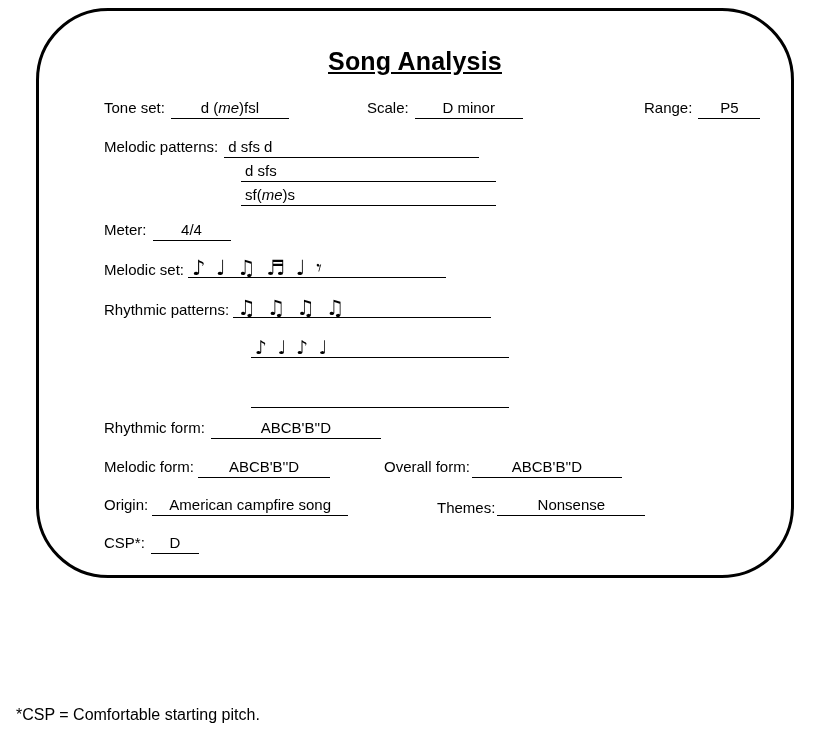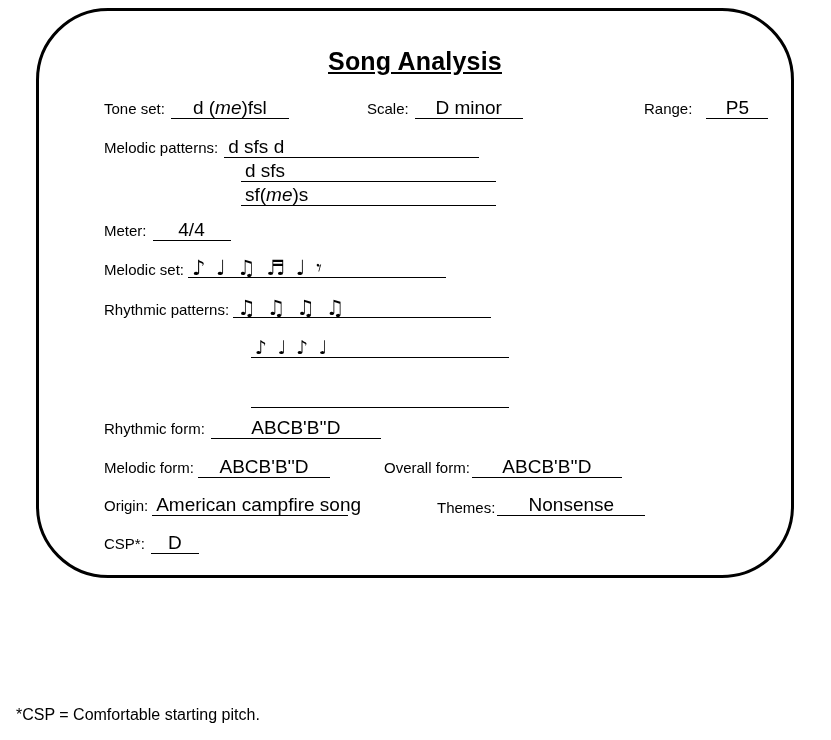--- a/index.html
+++ b/index.html
@@ -46,21 +46,21 @@
     align-items: baseline;
     white-space: nowrap;
   }
   .lbl {
     font-size: 15px;
     color: #000;
   }
   .fill {
     border-bottom: 1.5px solid #000;
     display: inline-block;
-    font-size: 19px;
+    font-size: 15px;
     text-align: center;
     padding: 0 4px 1px 4px;
     box-sizing: border-box;
     min-height: 19px;
     line-height: 18px;
   }
   .fill.left { text-align: left; }
   .blank {
     border-bottom: 1.5px solid #000;
     display: inline-block;
@@ -99,21 +99,21 @@
   <div class="row" style="left:65px; top:88px;">
     <span class="lbl">Tone set:</span>
     <span class="fill" style="width:118px; margin-left:6px;"><span>d (</span><span class="ital">me</span><span>)fsl</span></span>
   </div>
 
   <div class="row" style="left:328px; top:88px;">
     <span class="lbl">Scale:</span>
     <span class="fill" style="width:108px; margin-left:6px;">D minor</span>
   </div>
 
-  <div class="row" style="left:605px; top:88px;gap:8px;">
+  <div class="row" style="left:605px; top:88px;">
     <span class="lbl">Range:</span>
     <span class="fill" style="width:62px; margin-left:6px;">P5</span>
   </div>
 
   <div class="row" style="left:65px; top:127px;">
     <span class="lbl">Melodic patterns:</span>
     <span class="fill left" style="width:255px; margin-left:6px;">d sfs d</span>
   </div>
   <div class="row" style="left:202px; top:151px;">
     <span class="fill left" style="width:255px;">d sfs</span>

